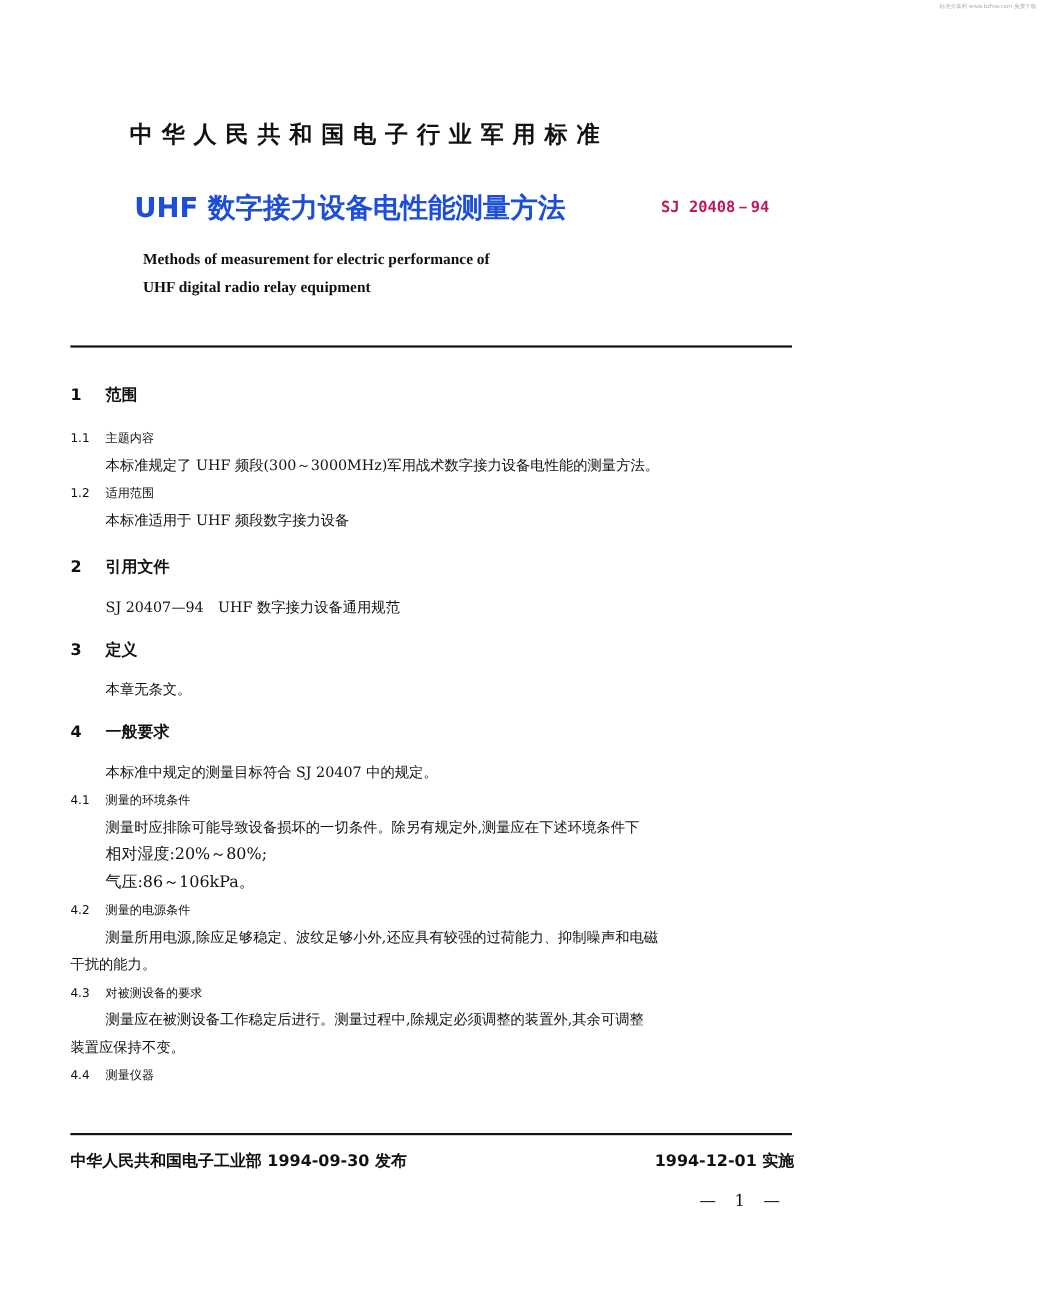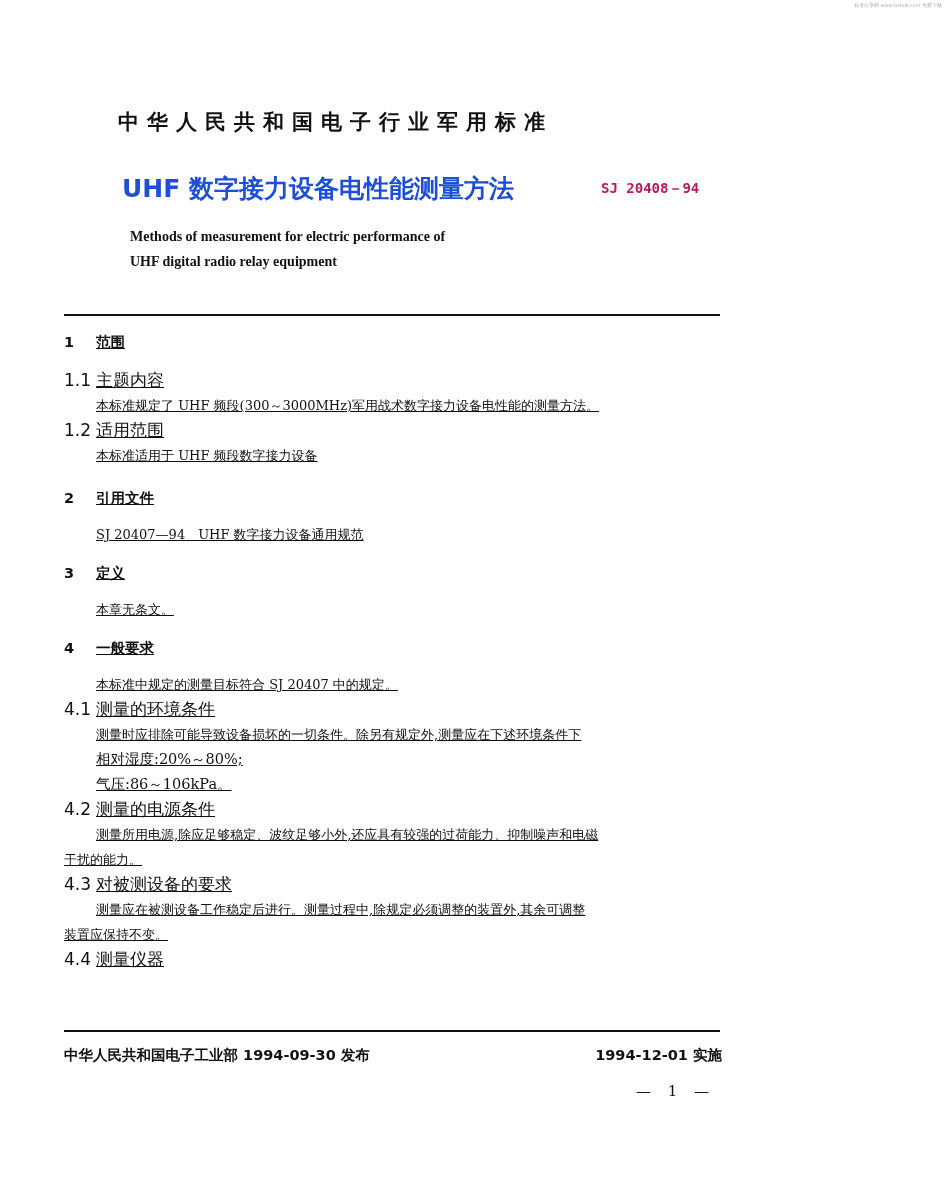--- a/index.html
+++ b/index.html
@@ -33,31 +33,30 @@
       font-family: "Liberation Serif", serif; font-weight: bold;
       font-size: 14px; line-height: 25px; color: #111;
     }
     .rule {
       position: absolute; left: 64px; width: 656px; height: 2px;
       background: #111;
     }
     .rule.top { top: 314px; }
     .rule.bottom { top: 1030px; }
     .doc-body {
-      position: absolute; left: 64px; top: 328px; width: 660px;
+      position: absolute; left: 64px; top: 346px; width: 660px;
       font-size: 14.5px;
-      text-decoration: underline;
     }
     .h1 {
       font-family: "DejaVu Sans", sans-serif; font-weight: bold;
       font-size: 14.5px; height: 28px; line-height: 28px;
     }
     .h2 {
       font-family: "DejaVu Sans", sans-serif;
-      font-size: 17px; height: 25px; line-height: 25px;
+      font-size: 11px; height: 25px; line-height: 25px;
     }
     .num { display: inline-block; width: 32px; }
     .p {
       font-family: "DejaVu Serif", serif;
       font-size: 13px; line-height: 25px;
       text-indent: 32px;
     }
     .p.noindent { text-indent: 0; }
     .list-line { padding-left: 32px; line-height: 25px; font-size: 14.5px; }
     .gap10 { height: 10px; }

